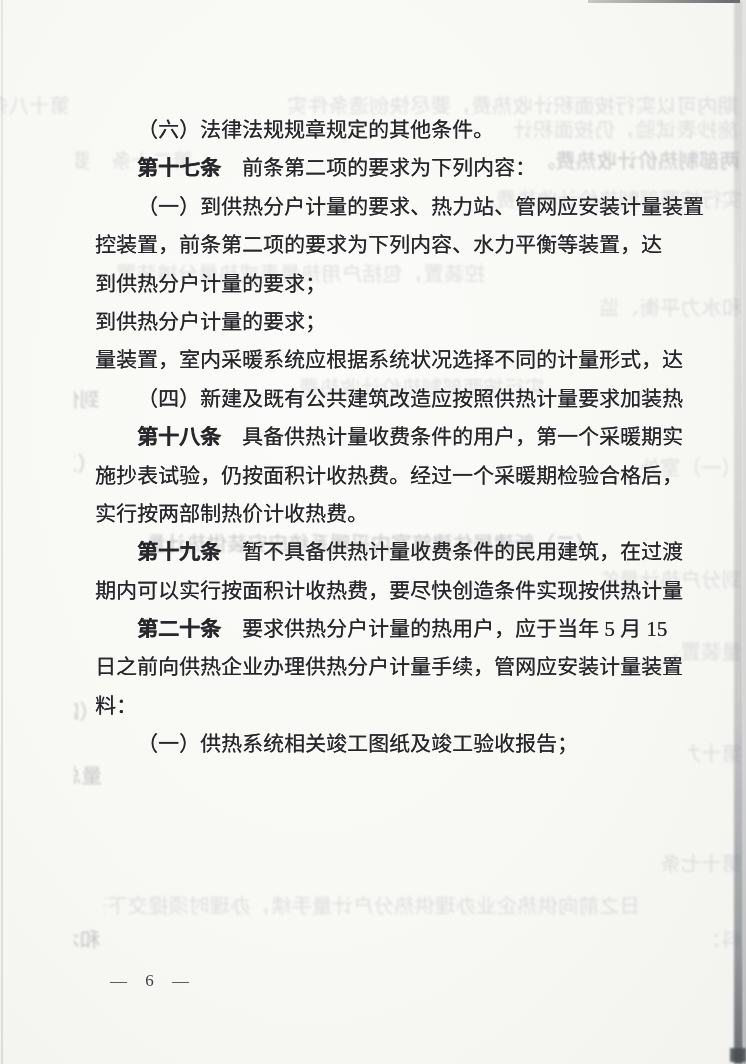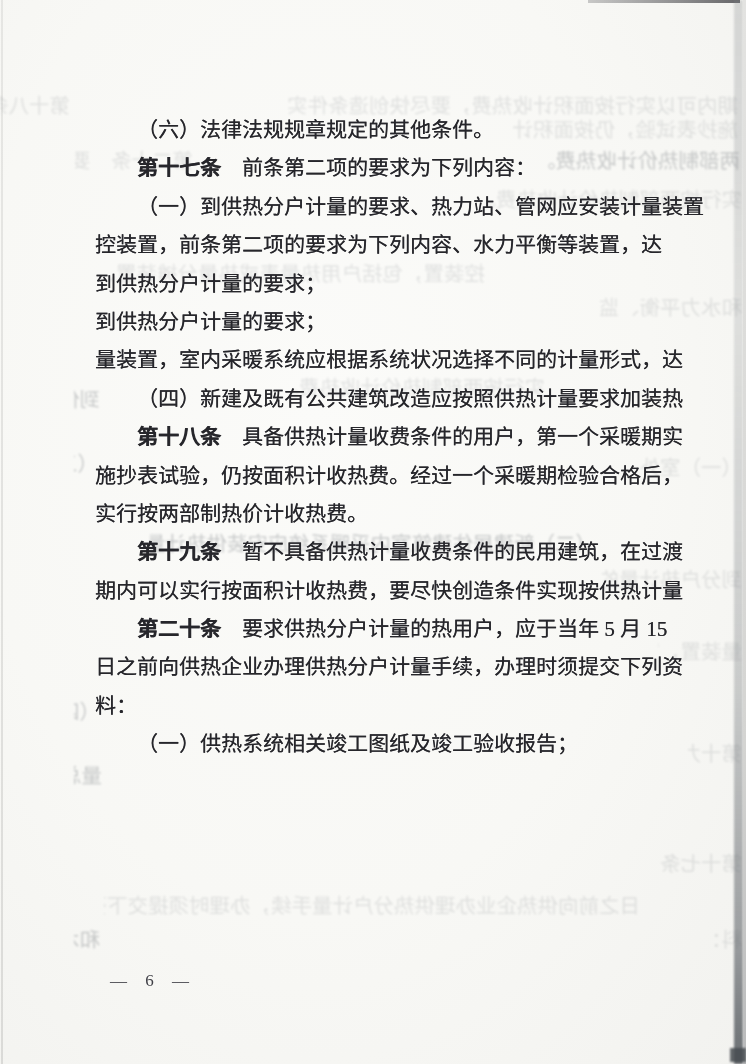--- a/index.html
+++ b/index.html
@@ -165,21 +165,21 @@
       <div class="line">到供热分户计量的要求；</div>
       <div class="line">到供热分户计量的要求；</div>
       <div class="line">量装置，室内采暖系统应根据系统状况选择不同的计量形式，达</div>
       <div class="line indent">（四）新建及既有公共建筑改造应按照供热计量要求加装热</div>
       <div class="line indent"><b>第十八条</b>　具备供热计量收费条件的用户，第一个采暖期实</div>
       <div class="line">施抄表试验，仍按面积计收热费。经过一个采暖期检验合格后，</div>
       <div class="line">实行按两部制热价计收热费。</div>
       <div class="line indent"><b>第十九条</b>　暂不具备供热计量收费条件的民用建筑，在过渡</div>
       <div class="line">期内可以实行按面积计收热费，要尽快创造条件实现按供热计量</div>
       <div class="line indent"><b>第二十条</b>　要求供热分户计量的热用户，应于当年 5 月 15</div>
-      <div class="line">日之前向供热企业办理供热分户计量手续，办理时须提交下列资</div>
+      <div class="line">日之前向供热企业办理供热分户计量手续，管网应安装计量装置</div>
       <div class="line">料：</div>
       <div class="line indent">（一）供热系统相关竣工图纸及竣工验收报告；</div>
     </div>
 
   <div class="page-number">— 6 —</div>
 
   <div class="edge-line-top"></div>
   <div class="edge-band-right"></div>
   <div class="edge-strip-outer"></div>
   <div class="corner-shadow"></div>

